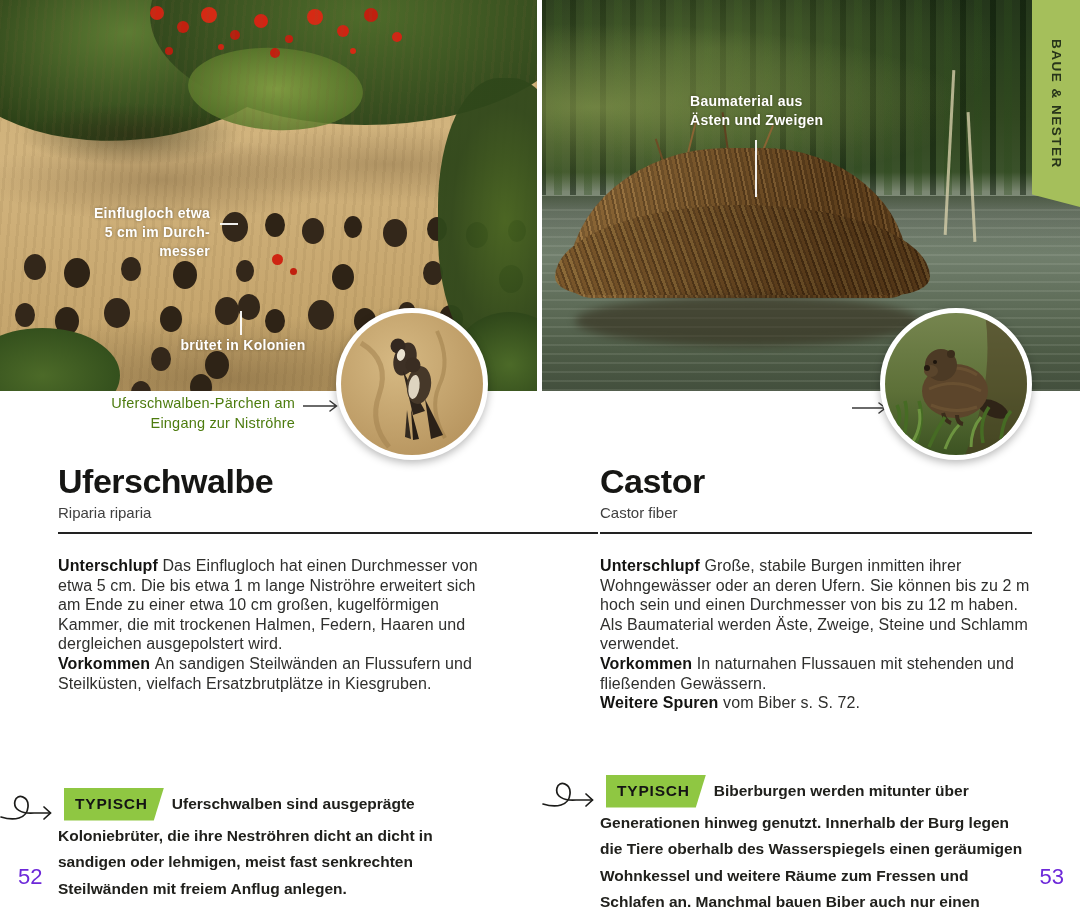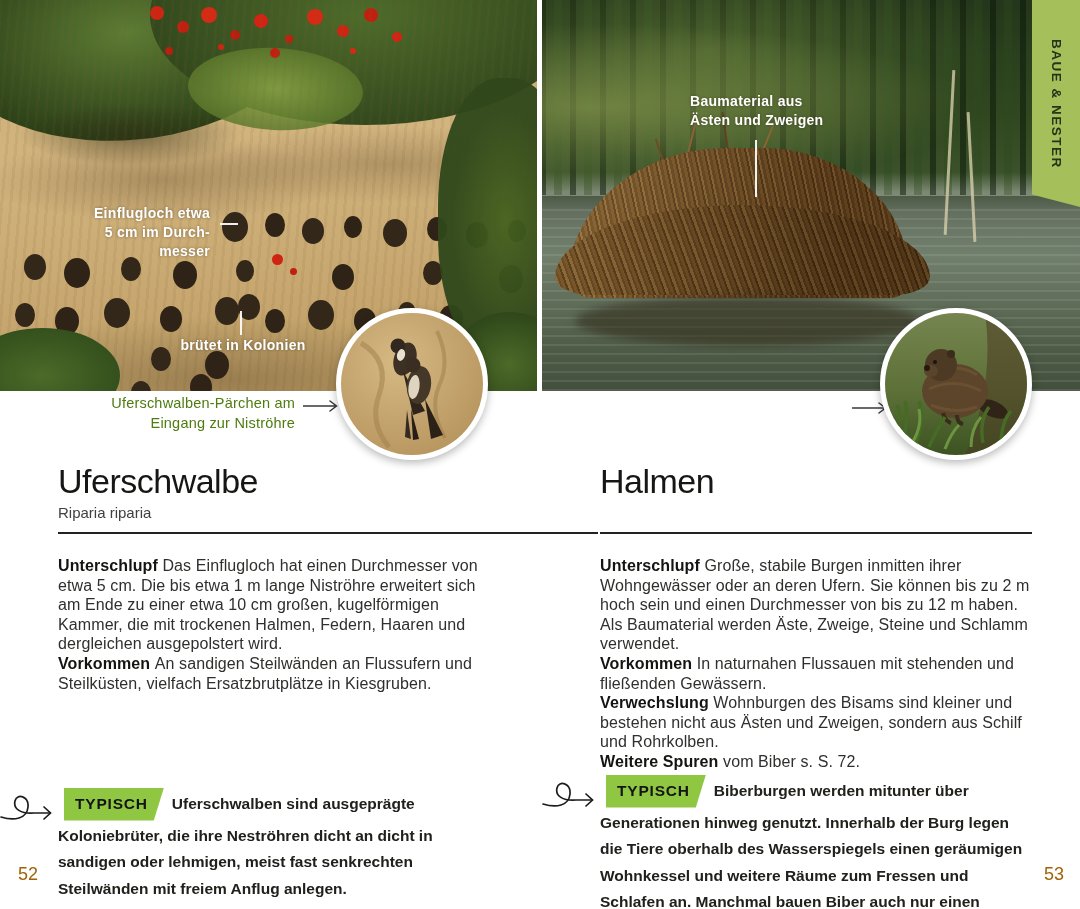--- a/index.html
+++ b/index.html
@@ -101,38 +101,38 @@
     line-height:1.35;white-space:pre-line;letter-spacing:.2px}
   .capL{left:60px}
   .capR{left:70px}
   .cap-arrow{position:absolute;z-index:2}
   .carL{left:303px;top:399px}
   .carR{left:312px;top:401px}
 
   
   .textcol{position:absolute;left:58px;width:424px}
   #pageR .textcol{left:60px;width:432px}
-  .title{position:absolute;top:462px;font-size:34px;font-weight:400;letter-spacing:-.5px;color:#161614;margin:0}
+  .title{position:absolute;top:462px;font-size:34px;font-weight:700;letter-spacing:-.5px;color:#161614;margin:0}
   .latin{position:absolute;top:504px;font-size:15px;color:#404040}
   .rule{position:absolute;top:532px;width:100%;border-top:2px solid #222}
   .body{position:absolute;top:556px}
   .body p{margin:0;font-size:16px;line-height:19.6px;letter-spacing:.1px;color:#2f2f2d}
   .body b{color:#141412}
   .body b::after{content:" "}
 
   
   .typisch{position:absolute;left:58px;top:788px;width:428px;font-size:15.5px;font-weight:700;
     line-height:26.5px;color:#20201c}
   #pageR .typisch{left:60px;top:775px;width:434px}
   .badge{display:inline-block;background:#8fc742;color:#141414;font-weight:700;font-size:15.5px;
     letter-spacing:.8px;padding:3px 16px 3px 11px;margin:0 8px 2px 6px;
     clip-path:polygon(0 0,100% 0,calc(100% - 10px) 100%,0 100%)}
   .swirl{position:absolute;left:-58px;top:-2px}
 
-  .pagenum{position:absolute;top:864px;font-size:18px;color:#a16207}
+  .pagenum{position:absolute;top:864px;font-size:22px;color:#6d28d9}
   .pnL{left:18px}
   .pnR{right:16px}
 </style>
 </head>
 <body>
 
 <div class="page" id="pageL">
 
   <div class="photo photoL">
     <div class="veg vegA"></div>
@@ -248,27 +248,27 @@
       <path d="M58,100 q2,8 8,10 M72,102 q0,8 6,9" stroke="#3a2c1b" stroke-width="4" fill="none"></path>
       <path d="M18,128 q6,-26 2,-40 M30,132 q10,-24 4,-44 M44,134 q8,-18 16,-30 M98,130 q-4,-22 6,-36 M116,126 q2,-20 10,-28 M10,118 q8,-14 2,-26" stroke="#466b24" stroke-width="3.5" fill="none"></path>
       <path d="M24,134 q14,-18 10,-38 M60,136 q6,-16 14,-24 M86,134 q0,-18 10,-30" stroke="#6d9440" stroke-width="3" fill="none"></path>
     </svg>
   </div>
 
   <svg class="cap-arrow carR" width="36" height="14" viewBox="0 0 36 14">
     <path d="M0,7 H33 M27,2 L33.5,7 L27,12" stroke="#3a3a3a" fill="none" stroke-width="1.5" stroke-linecap="round"></path>
   </svg>
 
-  <h1 class="title textcol">Halmen</h1>
+  <h1 class="title textcol">Castor</h1>
+  <div class="latin textcol">Castor fiber</div>
   <div class="rule textcol"></div>
 
   <div class="body textcol">
     <p><b>Unterschlupf</b><span>Große, stabile Burgen inmitten ihrer Wohngewässer oder an deren Ufern. Sie können bis zu 2 m hoch sein und einen Durchmesser von bis zu 12 m haben. Als Baumaterial werden Äste, Zweige, Steine und Schlamm verwendet.</span></p>
     <p><b>Vorkommen</b><span>In naturnahen Flussauen mit stehenden und fließenden Gewässern.</span></p>
-    <p><b>Verwechslung</b><span>Wohnburgen des Bisams sind kleiner und bestehen nicht aus Ästen und Zweigen, sondern aus Schilf und Rohrkolben.</span></p>
     <p><b>Weitere Spuren</b><span>vom Biber s. S. 72.</span></p>
   </div>
 
   <div class="typisch">
     <svg class="swirl" width="64" height="46" viewBox="0 0 64 46">
       <path d="M1,31 C14,35 27,33 28,21 C29,10 17,7 15,15 C13,23 21,28 34,27 L50,27" stroke="#1c1c1a" stroke-width="1.7" fill="none" stroke-linecap="round"></path>
       <path d="M44,21 L50.5,27 L44,33" stroke="#1c1c1a" stroke-width="1.7" fill="none" stroke-linecap="round"></path>
     </svg>
     <span class="badge">TYPISCH</span><span>Biberburgen werden mitunter über Generationen hinweg genutzt. Innerhalb der Burg legen die Tiere oberhalb des Wasserspiegels einen geräumigen Wohnkessel und weitere Räume zum Fressen und Schlafen an. Manchmal bauen Biber auch nur einen einfachen Erdbau mit Wohnkessel in das Gewässerufer.</span>
   </div>

